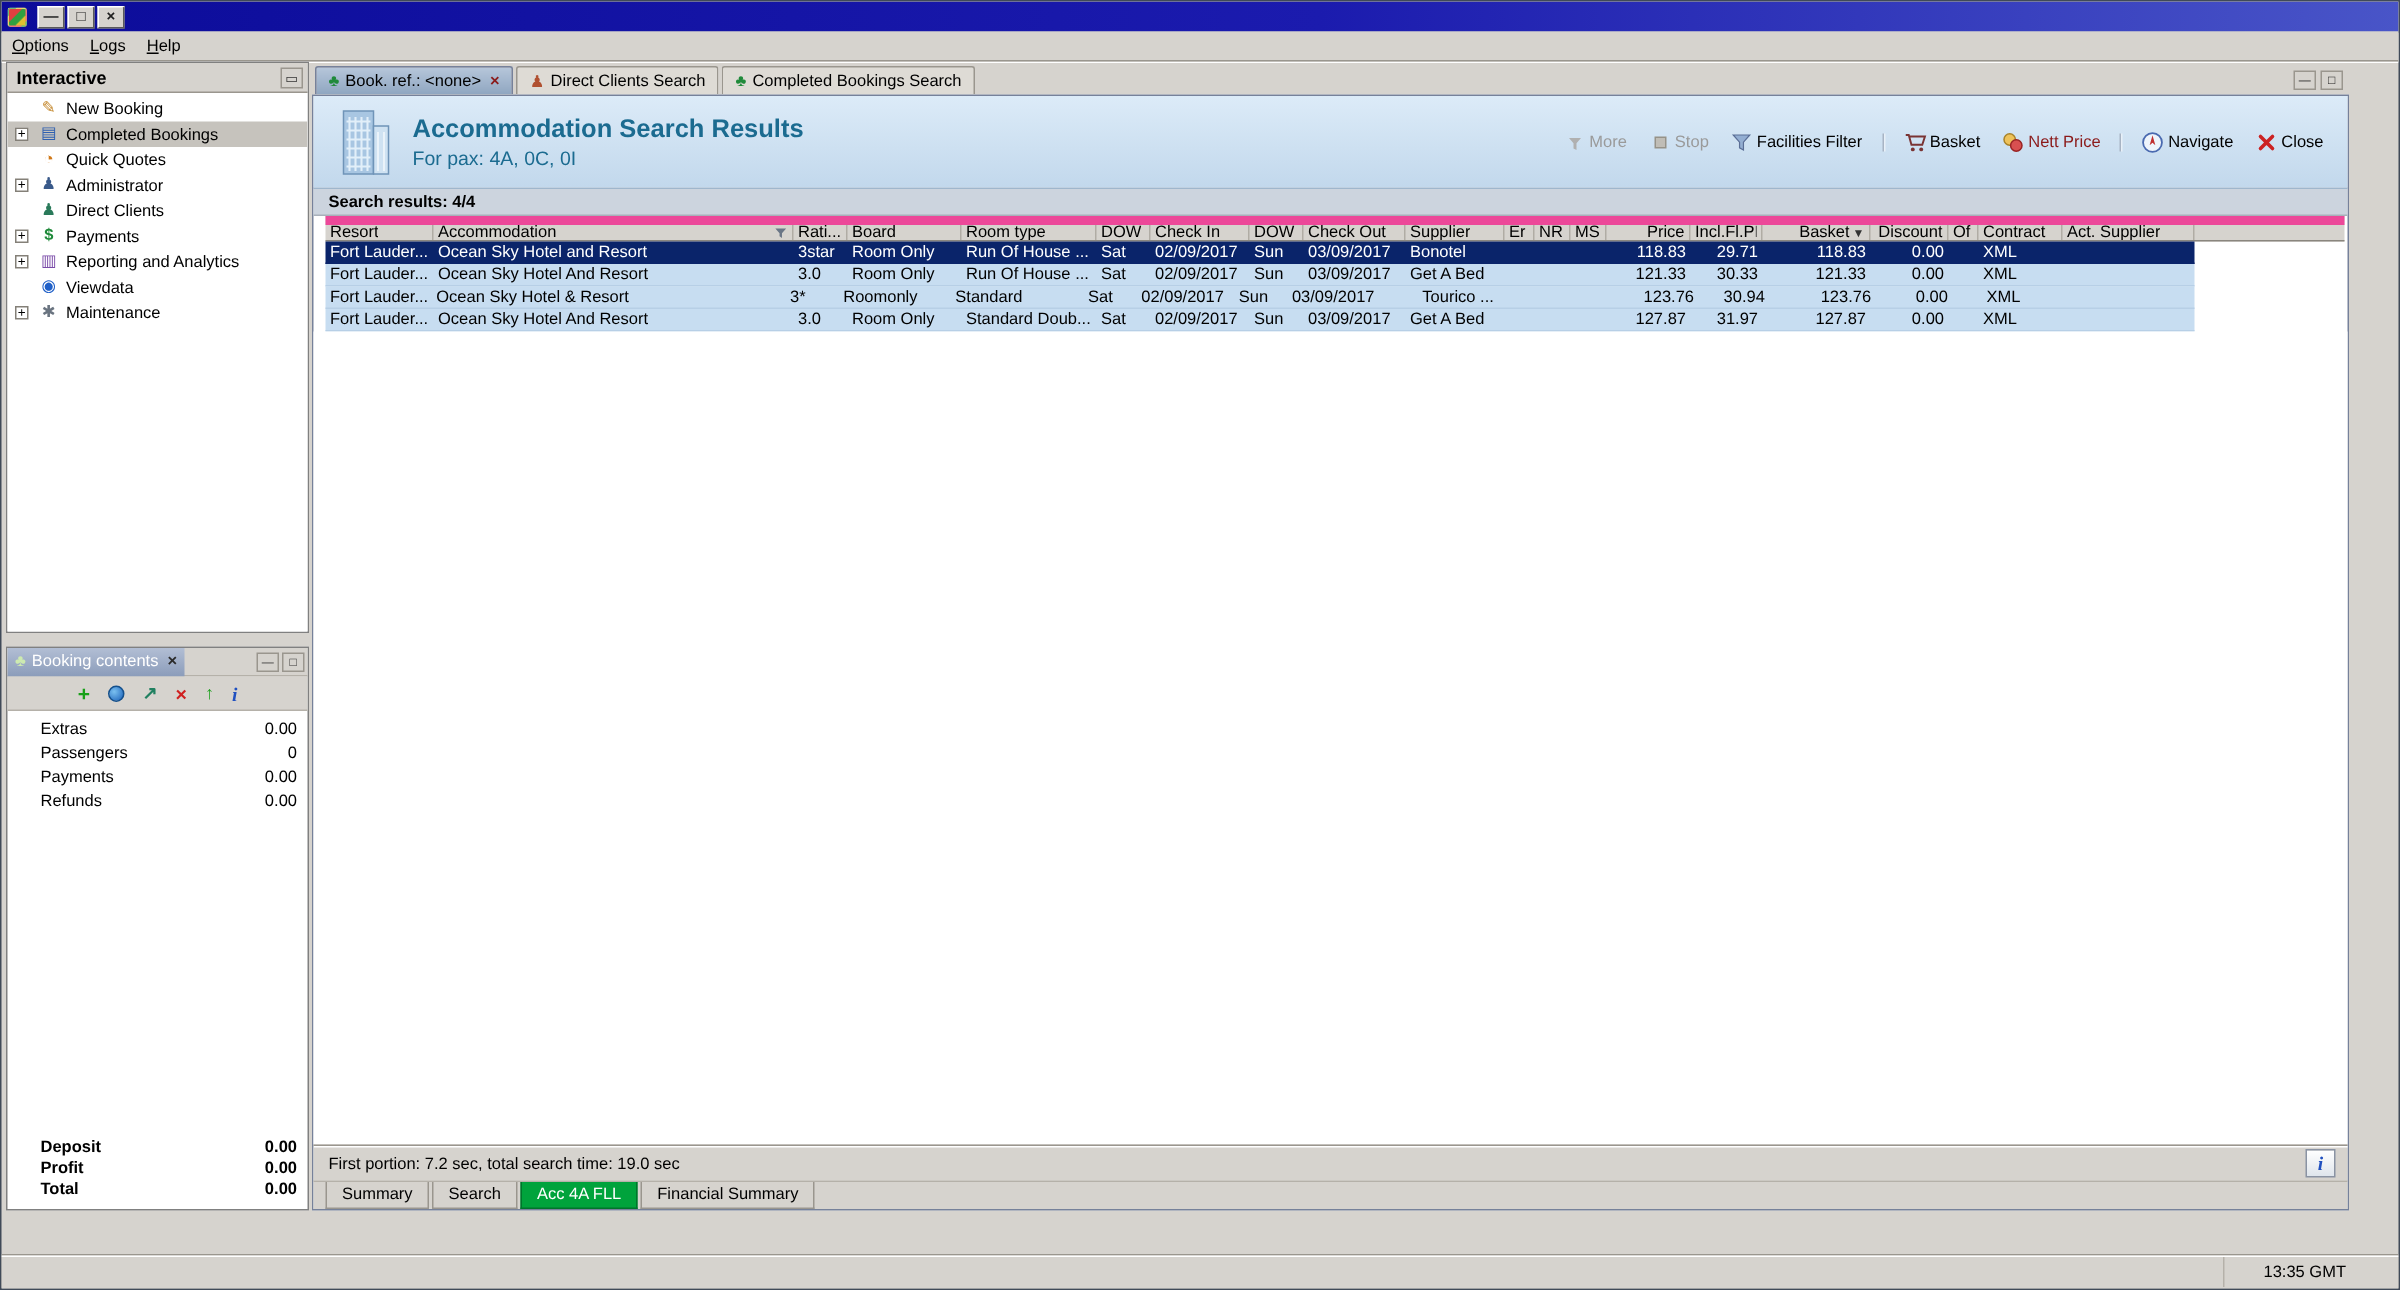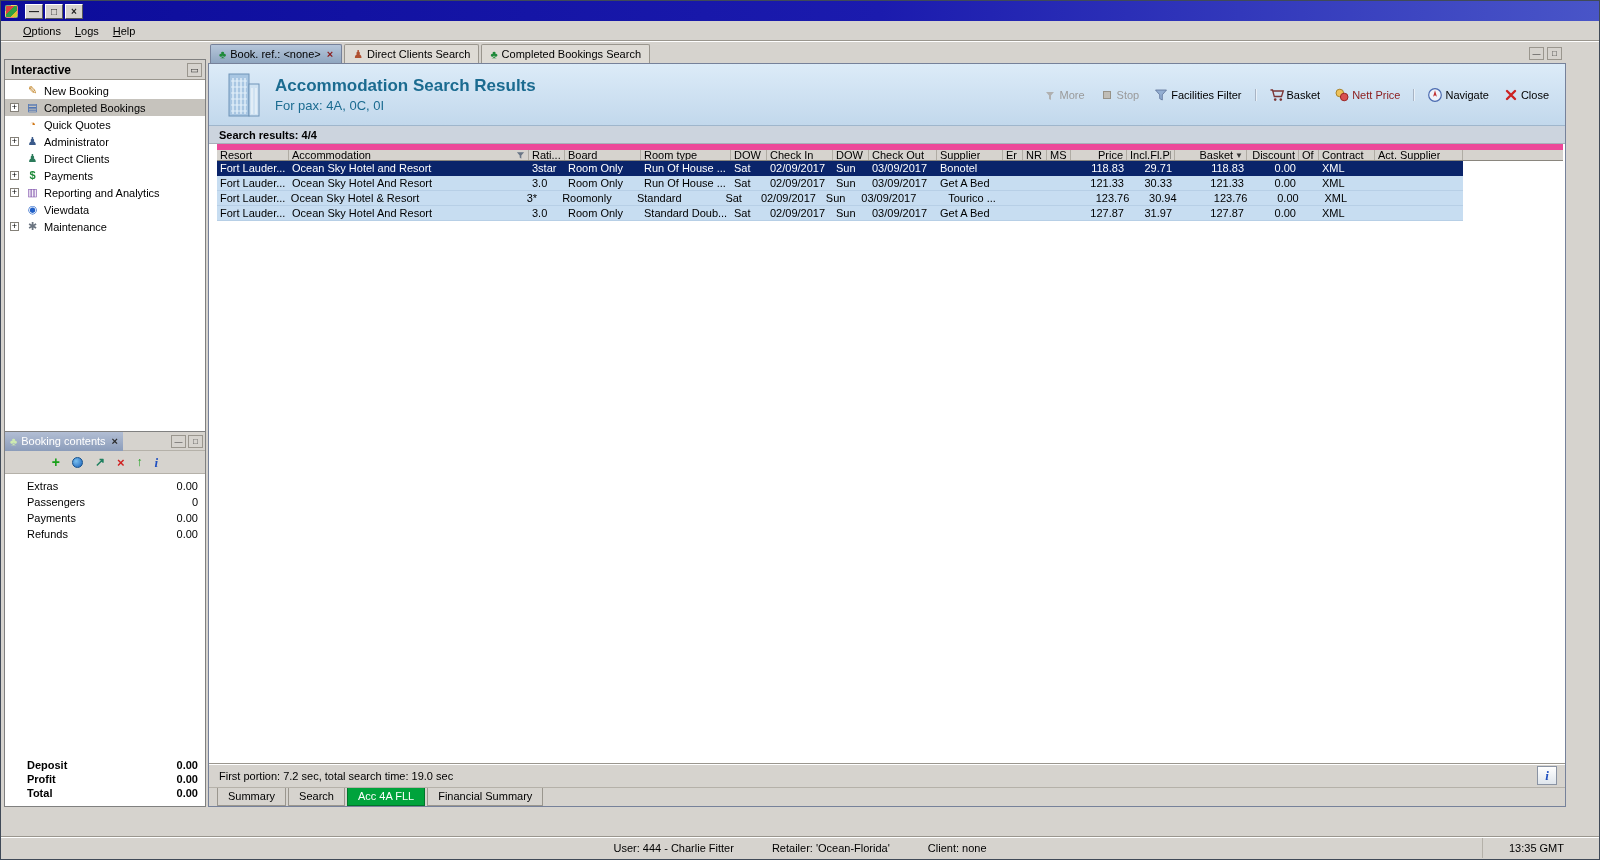--- a/index.html
+++ b/index.html
@@ -15,26 +15,26 @@
   .app-icon { width:13px; height:13px; margin-right:5px; border-radius:2px;
               background:linear-gradient(135deg,#e04040 0 40%,#30a040 40% 70%,#e0c030 70%);
               border:1px solid rgba(255,255,255,.3); }
   .title-text { color:#fff; font-weight:bold; flex:1; letter-spacing:.2px; }
   .tb-btn { width:18px; height:15px; margin-left:2px; background:#d6d3ce;
             border:1px solid; border-color:#ffffff #5a5a5a #5a5a5a #ffffff;
             font-size:10px; line-height:13px; text-align:center; font-weight:bold; color:#202020; }
 
   
   .menubar { position:absolute; left:0; top:20px; right:0; height:20px; display:flex; align-items:center;
-             padding-left:15px; background:#d6d3ce; border-bottom:1px solid #9a968e; box-shadow:0 1px 0 #fff; }
+             padding-left:0; background:#d6d3ce; border-bottom:1px solid #9a968e; box-shadow:0 1px 0 #fff; }
   .menu-item { display:inline-block; padding:3px 7px; }
   .menu-item::first-letter { text-decoration:underline; }
 
   
-  .sidebar { position:absolute; left:3px; top:58px; width:202px; height:381px; background:#fff;
+  .sidebar { position:absolute; left:3px; top:40px; width:202px; height:381px; background:#fff;
              border:1px solid #808080; display:flex; flex-direction:column; }
   .sidebar-header { height:20px; background:#d6d3ce; border-bottom:1px solid #9a968e;
                     display:flex; align-items:center; padding:0 3px 0 6px; }
   .sidebar-title { font-weight:bold; font-size:12px; flex:1; }
   .collapse-btn { width:15px; height:14px; border:1px solid #9a968e; background:#d6d3ce;
                   font-size:9px; line-height:12px; text-align:center; color:#333; }
   .tree { flex:1; background:#fff; padding-top:2px; overflow:hidden; }
   .tree-item { height:17px; display:flex; align-items:center; }
   .tree-item.selected { background:#c6c3bd; }
   .expander { width:9px; height:9px; flex:0 0 9px; margin-left:5px; border:1px solid #848078;
@@ -539,21 +539,16 @@
       <div class="bottom-tabs">
           <div class="btab">Summary</div>
           <div class="btab">Search</div>
           <div class="btab active">Acc 4A FLL</div>
           <div class="btab">Financial Summary</div>
         </div>
     </div>
   </div>
 
   <div class="statusbar">
-    <div class="sb-center">
-      <span>User: 444 - Charlie Fitter</span>
-      <span>Retailer: 'Ocean-Florida'</span>
-      <span>Client: none</span>
-    </div>
     <span class="sb-time">13:35 GMT</span>
   </div>
 
 </div>
 
 </body></html>

